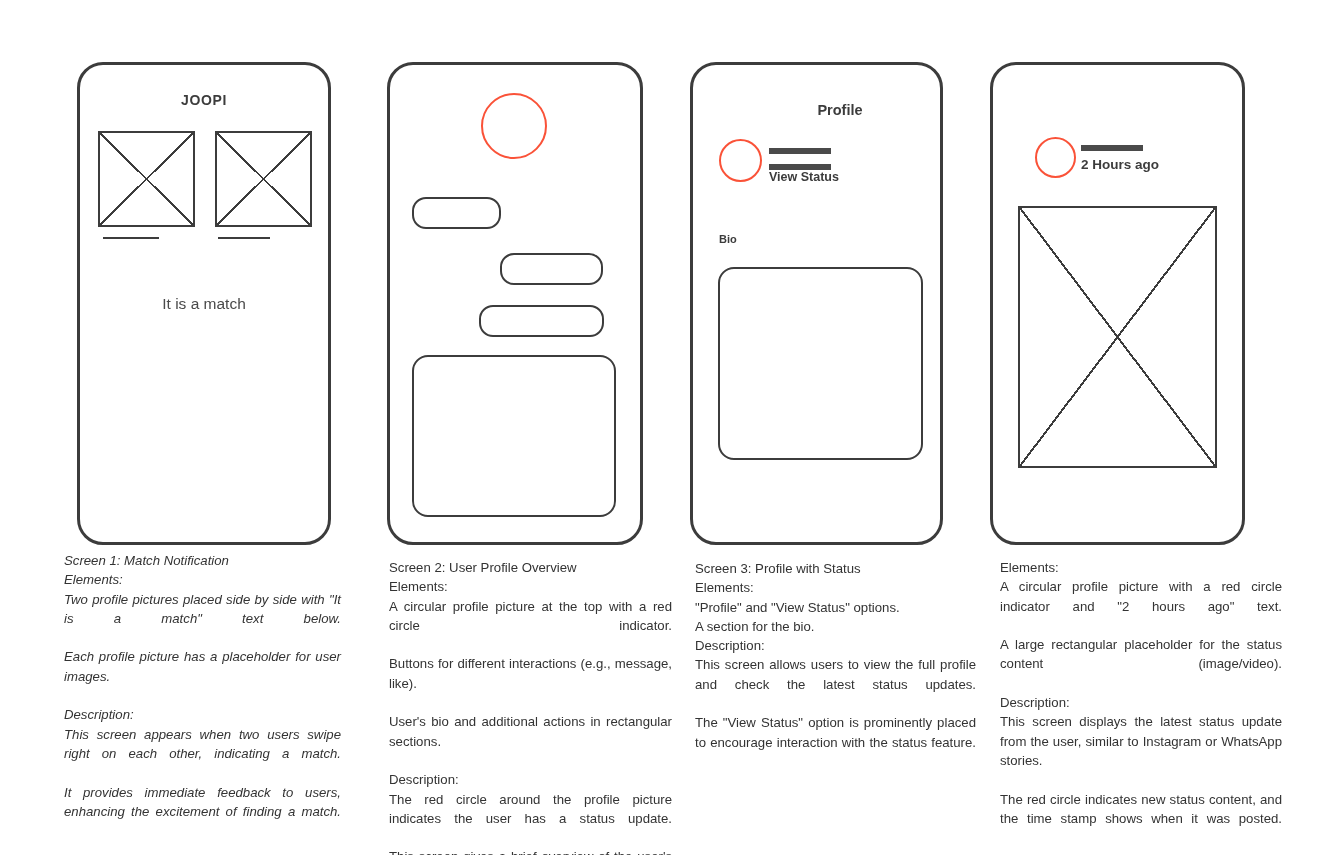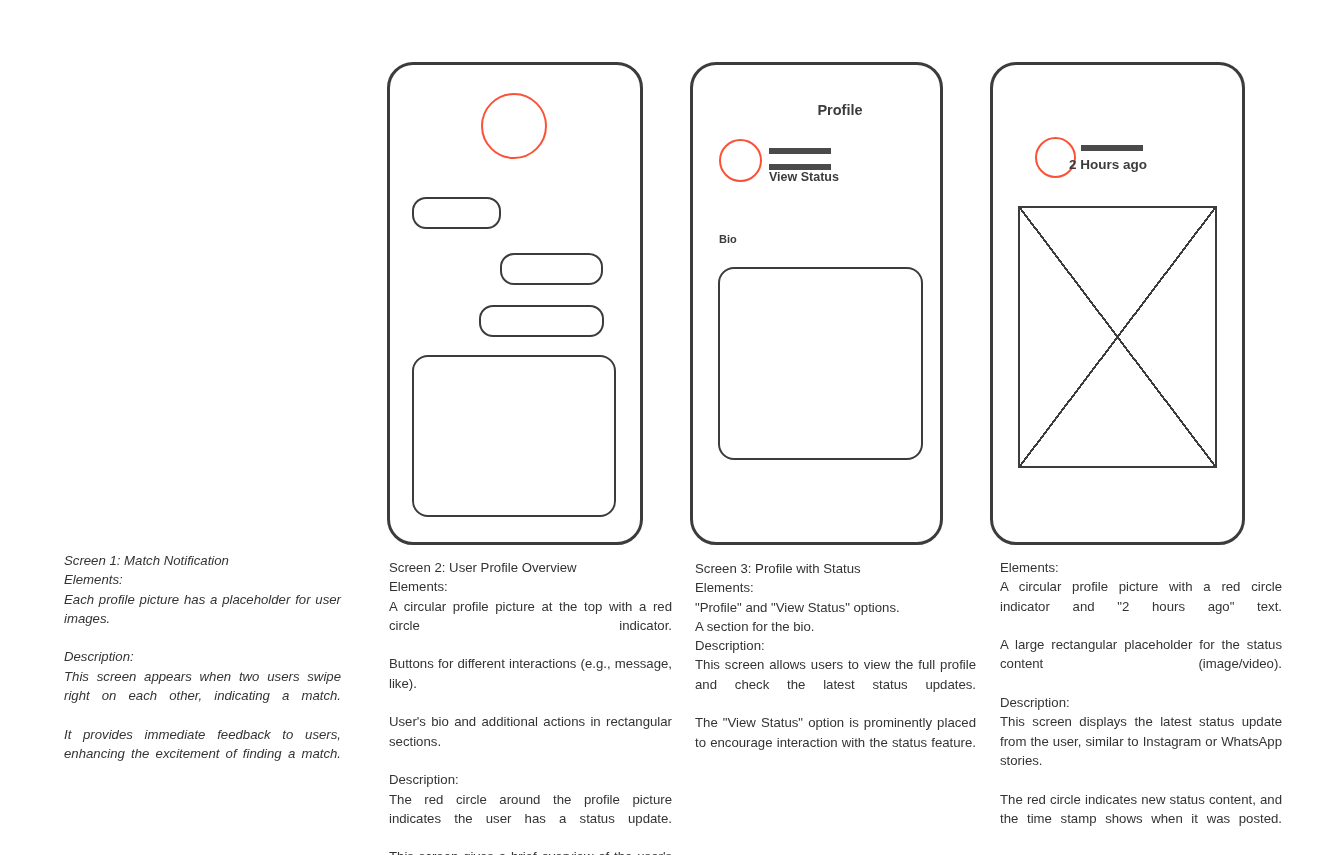--- a/index.html
+++ b/index.html
@@ -126,24 +126,39 @@
     text-align: left;
     content: none;
     width: auto;
   }
 </style>
 </head>
 <body>
 
 <div id="canvas">
 
+  <div class="phone" style="left:77px; top:62px; width:254px; height:483px;">
+    <div class="screen-body">
+
+      <div class="wf-title" style="left:0; right:0; top:27px; text-align:center; font-size:14px; letter-spacing:0.6px;">JOOPI</div>
+
+      <div class="img-box" style="left:18px; top:66px; width:97px; height:96px;"></div>
+      <div class="rule" style="left:23px; top:172px; width:56px; height:2px;"></div>
+
+      <div class="img-box" style="left:135px; top:66px; width:97px; height:96px;"></div>
+      <div class="rule" style="left:138px; top:172px; width:52px; height:2px;"></div>
+
+      <div class="wf-text" style="left:0; right:0; top:230px; text-align:center; font-size:15.5px;">It is a match</div>
+    </div>
+  </div>
 
   <div class="caption" style="left:64px; top:551px; width:277px;font-style:italic;">
     <span class="line nojust">Screen 1: Match Notification</span>
     <span class="line nojust">Elements:</span>
+    <span class="line">Two profile pictures placed side by side with "It is a match" text below.</span>
     <span class="line">Each profile picture has a placeholder for user images.</span>
     <span class="line nojust">Description:</span>
     <span class="line">This screen appears when two users swipe right on each other, indicating a match.</span>
     <span class="line">It provides immediate feedback to users, enhancing the excitement of finding a match.</span>
   </div>
 
   <div class="phone" style="left:387px; top:62px; width:256px; height:483px;">
     <div class="screen-body">
 
       <div class="avatar-ring" style="left:91px; top:28px; width:66px; height:66px;"></div>
@@ -195,21 +210,21 @@
     <span class="line">The "View Status" option is prominently placed to encourage interaction with the status feature.</span>
   </div>
 
   <div class="phone" style="left:990px; top:62px; width:255px; height:483px;">
     <div class="screen-body">
 
       <div class="avatar-ring" style="left:42px; top:72px; width:41px; height:41px;"></div>
 
       <div class="bar" style="left:88px; top:80px; width:62px;"></div>
 
-      <div class="wf-title" style="left:76px; top:92px; font-size:13.5px;">2 Hours ago</div>
+      <div class="wf-title" style="left:88px; top:92px; font-size:13.5px;">2 Hours ago</div>
 
       <div class="img-box" style="left:25px; top:141px; width:199px; height:262px;"></div>
     </div>
   </div>
 
   <div class="caption" style="left:1000px; top:558px; width:282px;">
     <span class="line nojust">Elements:</span>
     <span class="line">A circular profile picture with a red circle indicator and "2 hours ago" text.</span>
     <span class="line">A large rectangular placeholder for the status content (image/video).</span>
     <span class="line nojust">Description:</span>

